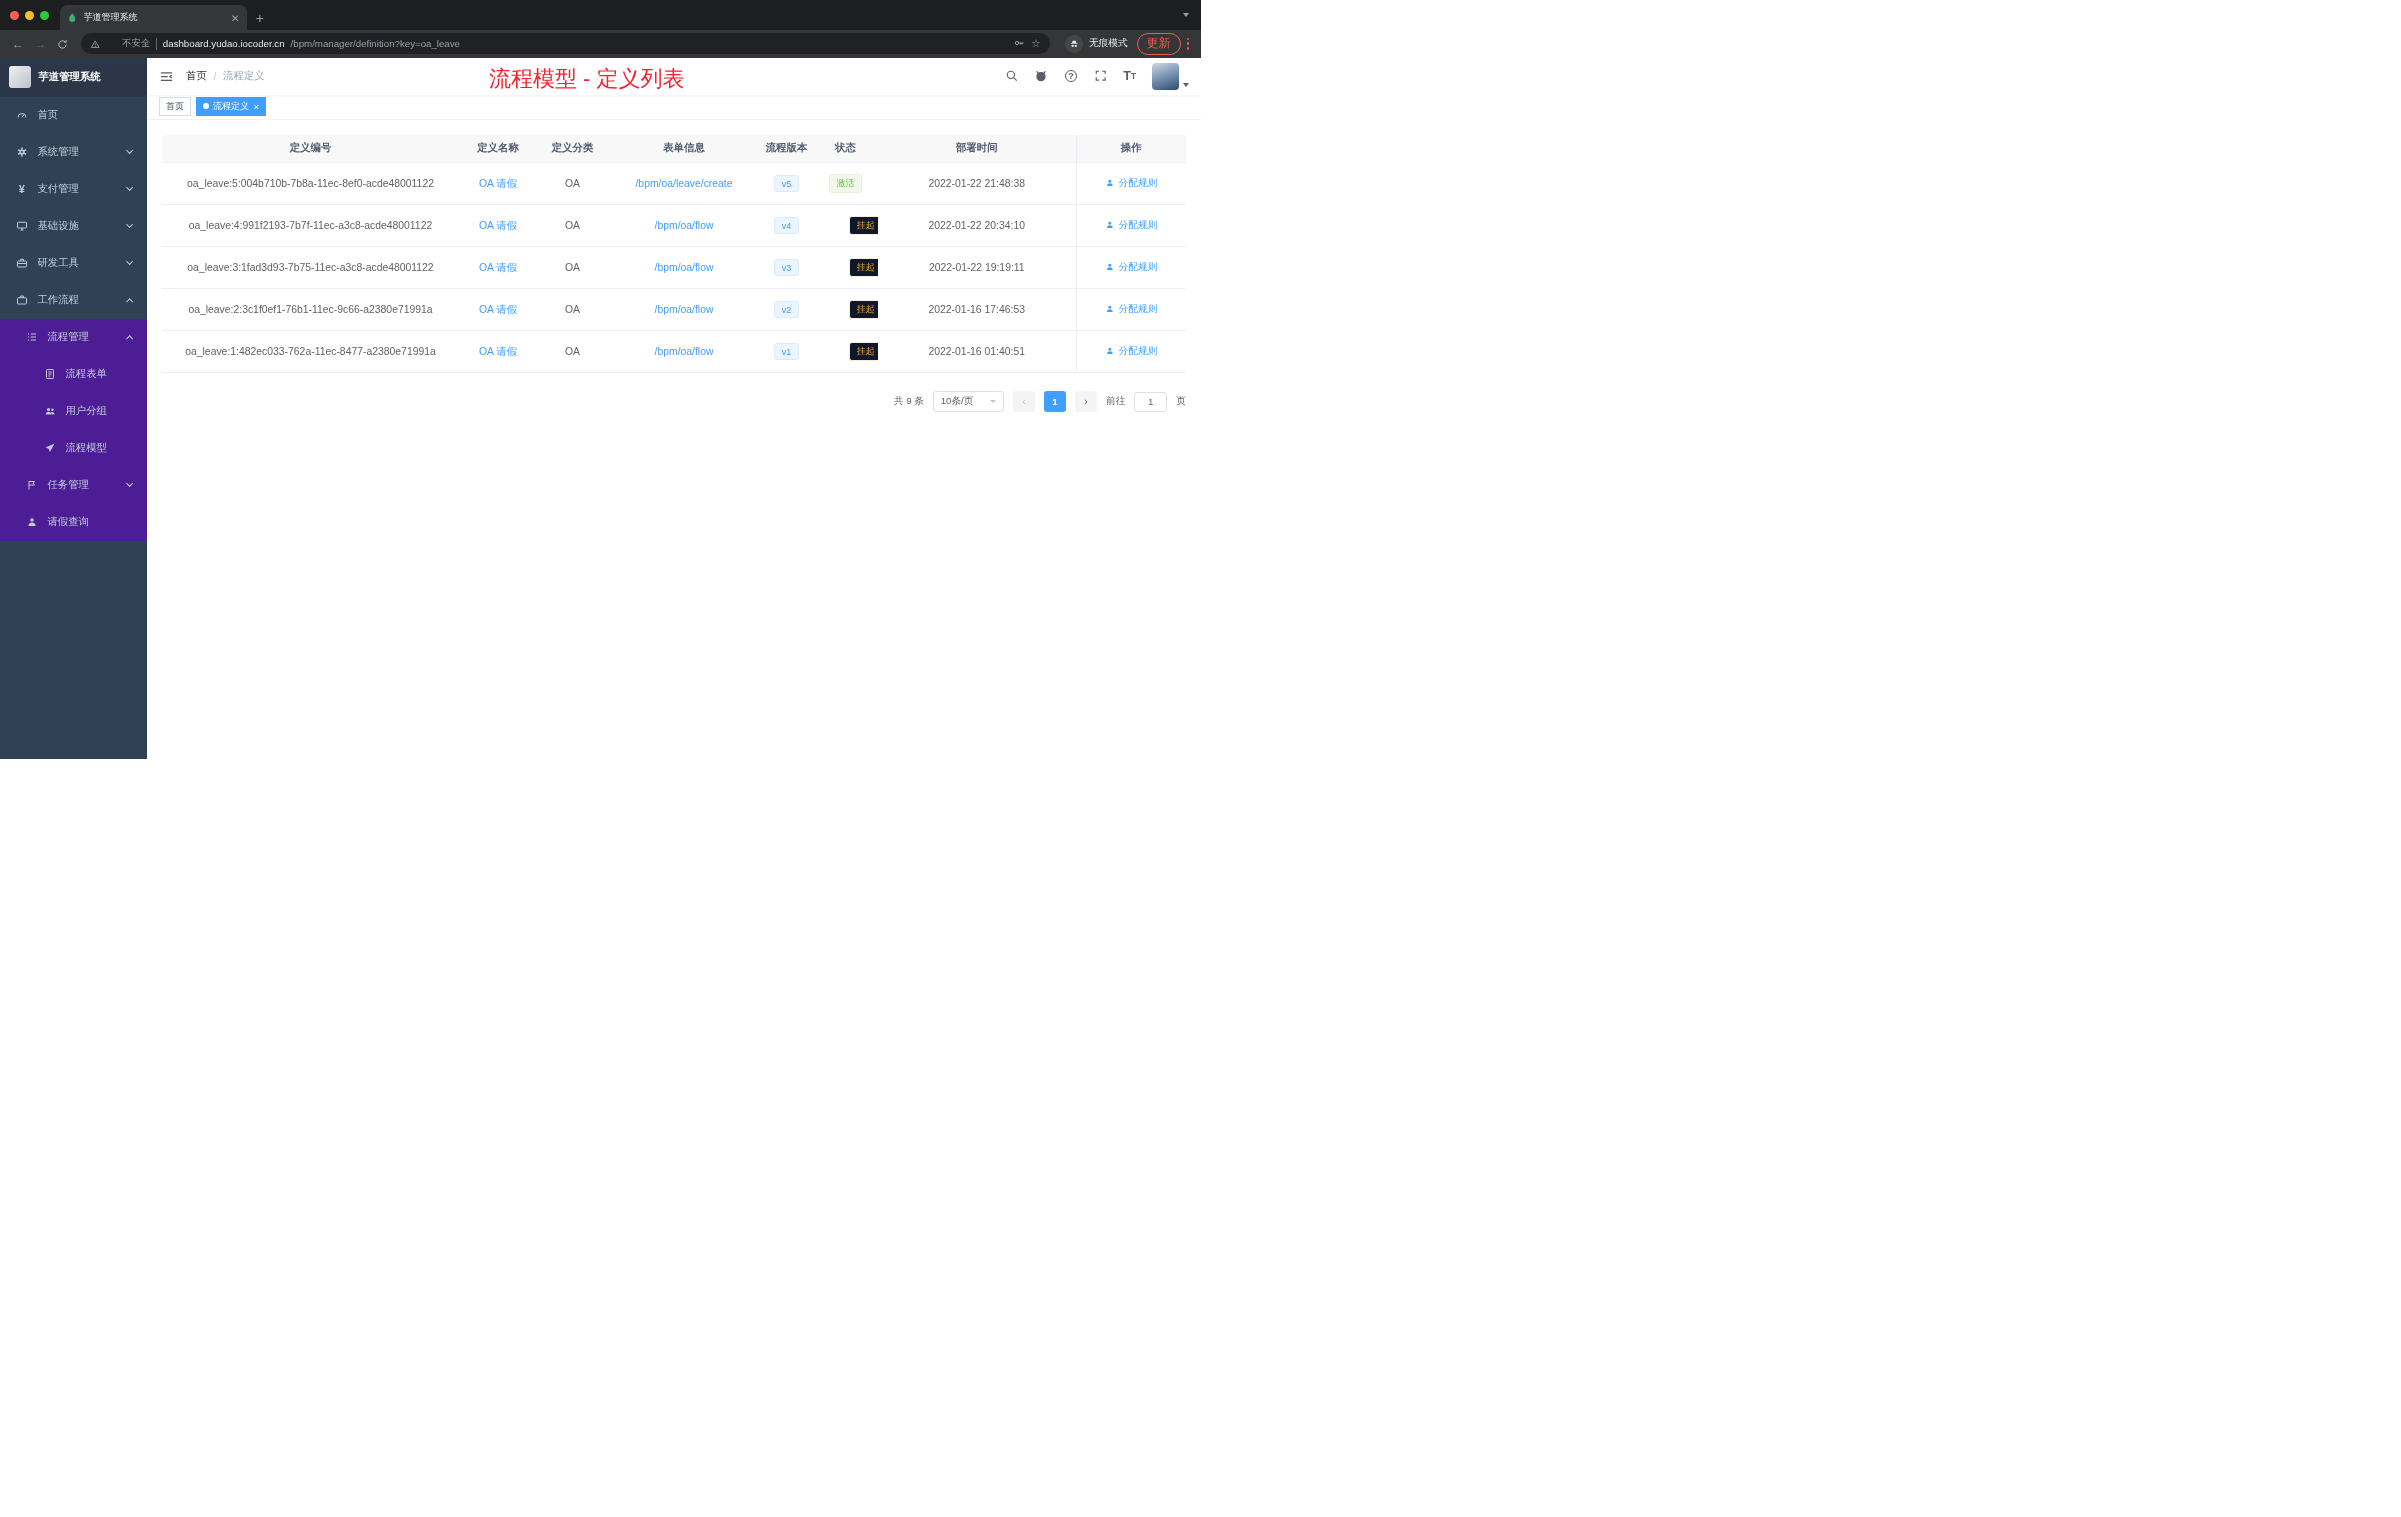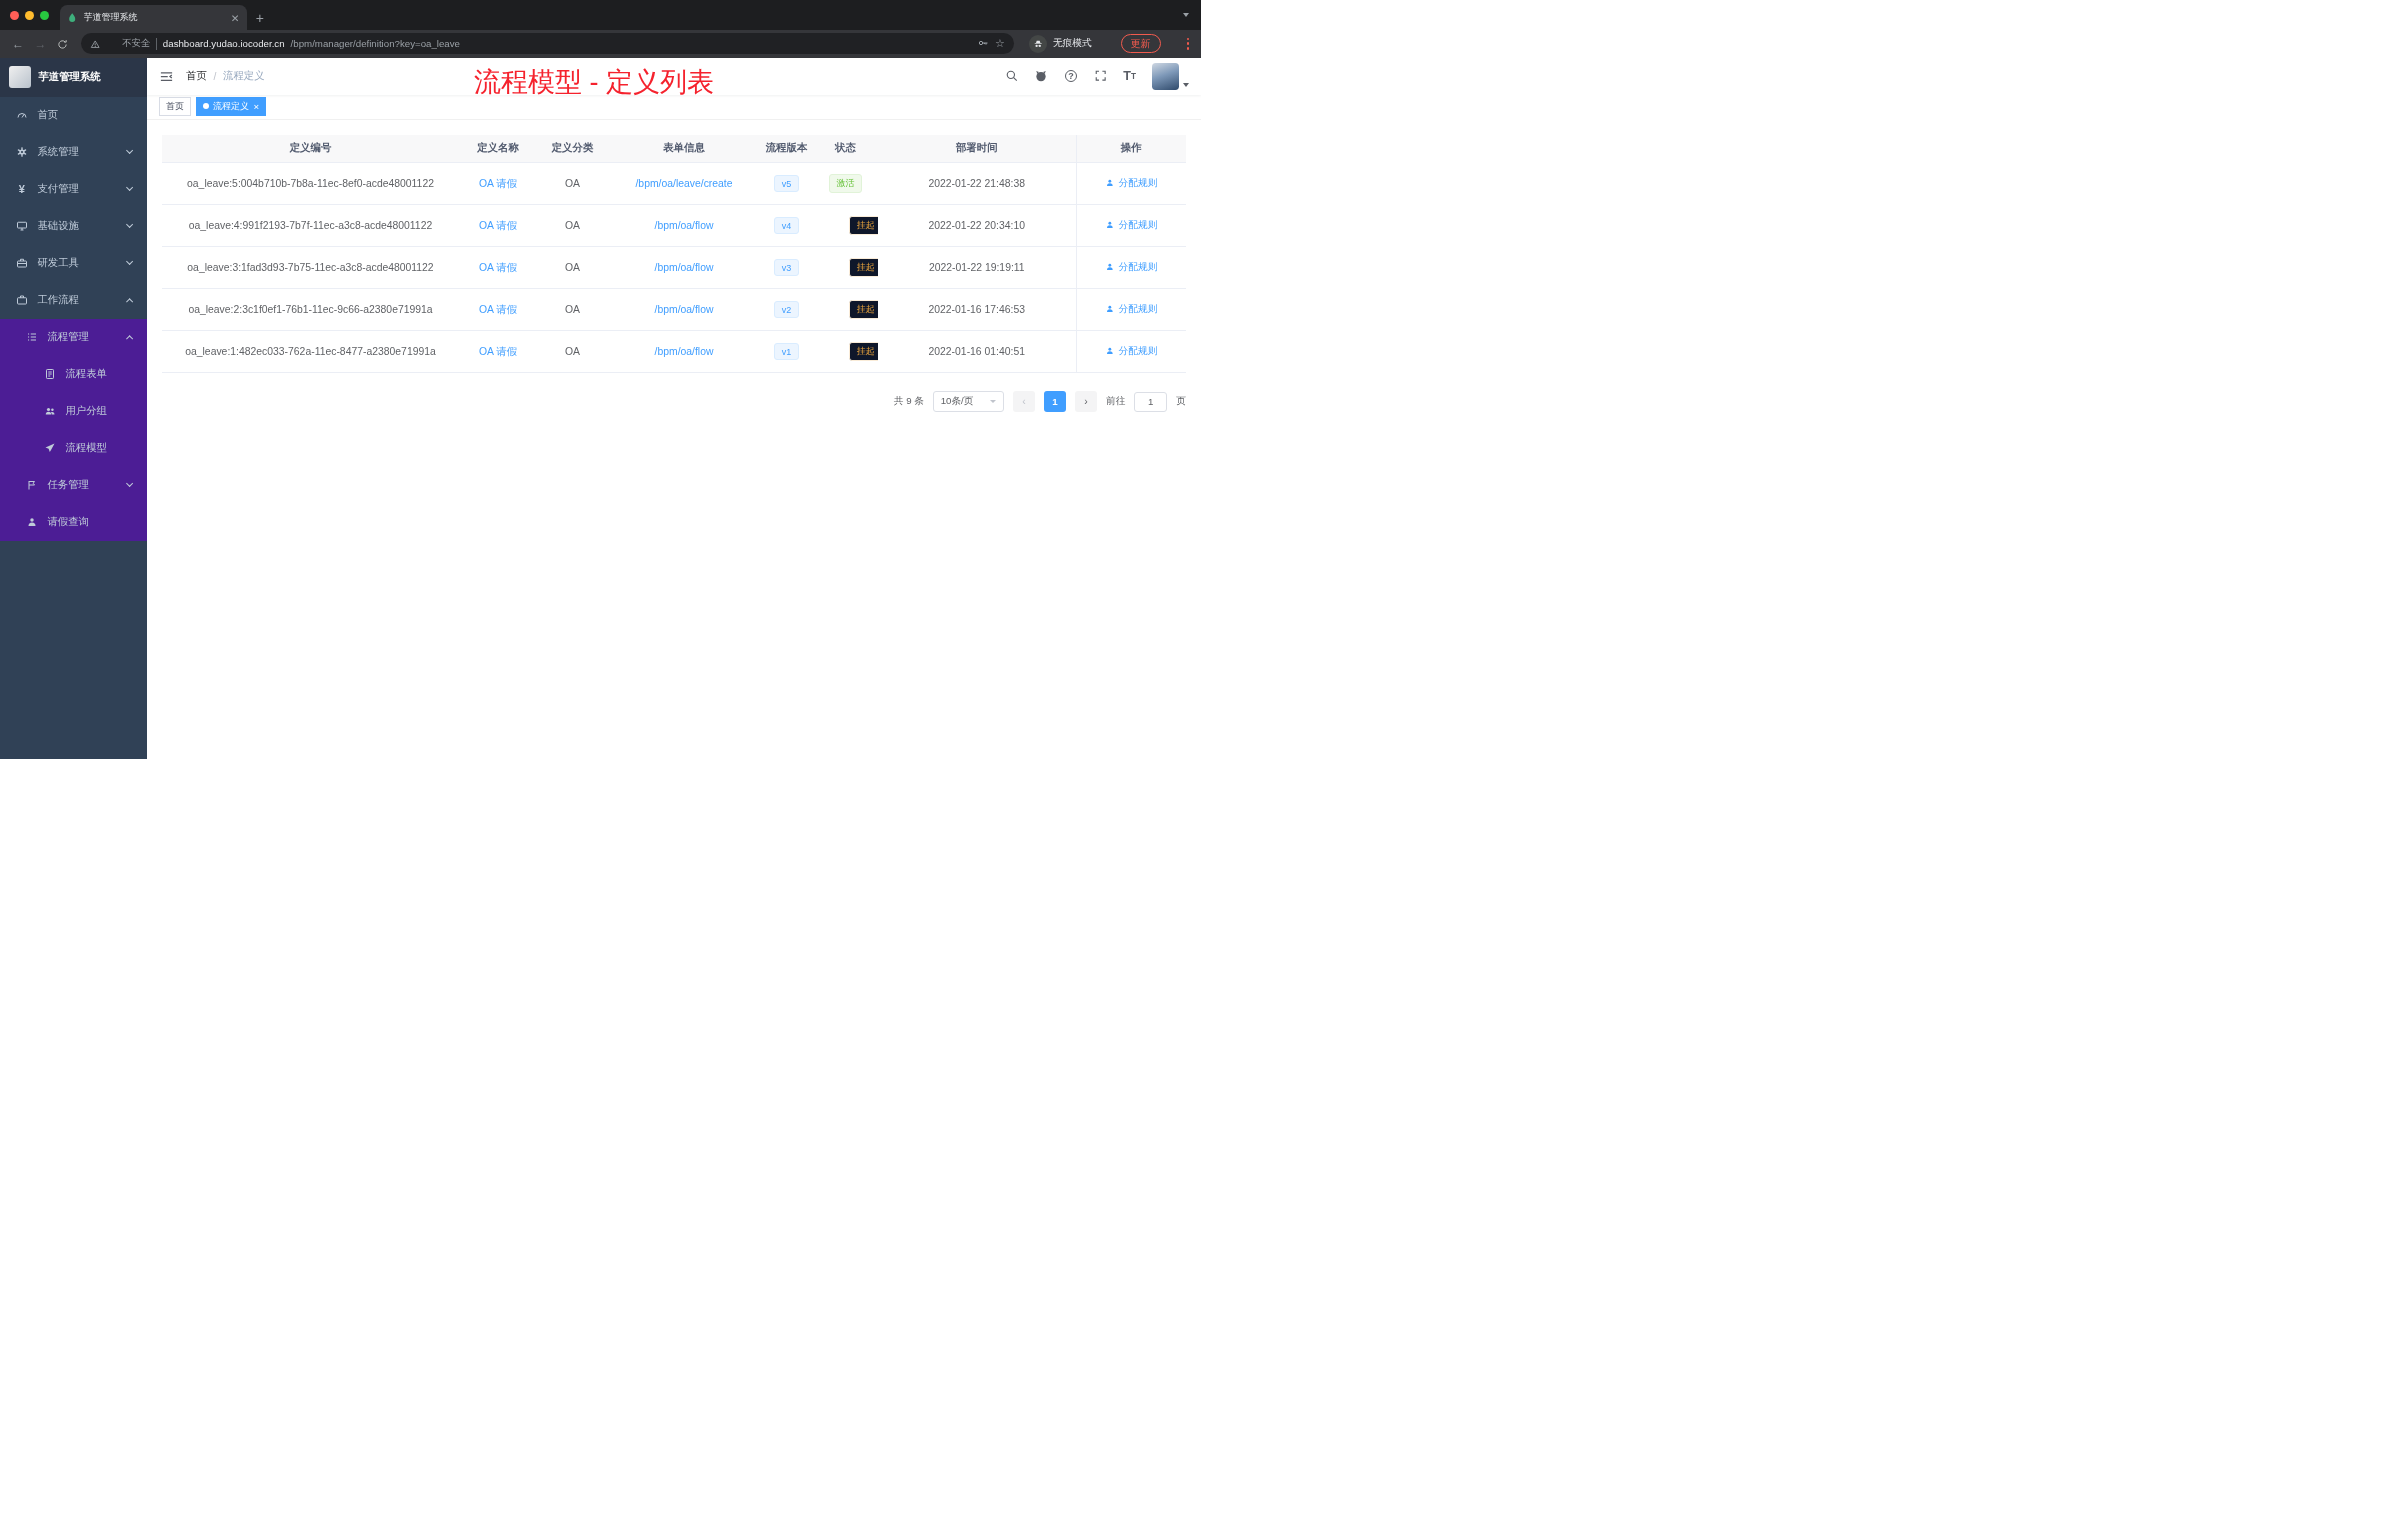--- a/index.html
+++ b/index.html
@@ -26,21 +26,21 @@
              padding: 0 9px; gap: 6px; margin: 0 6px; }
   .sec-label { color: #9aa0a6; font-size: 9.3px; display: flex; align-items: center; gap: 22px; }
   .om-div { width: 0.7px; height: 12px; background: #5f6368; }
   .url-host { color: #e8eaed; font-size: 9.7px; }
   .url-path { color: #9aa0a6; font-size: 9.7px; }
   .om-spacer { flex: 1; }
   .om-icon { color: #9aa0a6; font-size: 11px; cursor: pointer; }
   .incog { display: flex; align-items: center; gap: 6px; color: #e8eaed; font-size: 9.7px; margin: 0 7.4px; }
   .incog-badge { width: 18px; height: 18px; border-radius: 50%; background: #444746; display: flex; align-items: center; justify-content: center; }
   .update-pill { border: 1.1px solid #f25b4e; color: #f25b4e; border-radius: 742px; padding: 1.5px 9px;
-                 font-size: 10px; margin: 0 20px; cursor: pointer; white-space: nowrap; }
+                 font-size: 12px; margin: 0 0; cursor: pointer; white-space: nowrap; }
   .kebab { display: flex; flex-direction: column; gap: 2.2px; padding: 0 4.5px; cursor: pointer; }
   .kebab i { width: 2.6px; height: 2.6px; border-radius: 50%; background: #f25b4e; }
   
   .app { display: flex; height: 701px; }
   .sidebar { width: 147px; background: #304156; flex-shrink: 0; display: flex; flex-direction: column; }
   .logo-row { height: 39px; display: flex; align-items: center; gap: 7.4px; padding: 0 9px; background: #2b3648; }
   .logo-img { width: 22px; height: 22px; border-radius: 3px; background: linear-gradient(135deg, #f0f0f0, #b9c2cc); flex-shrink: 0; }
   .logo-title { color: #fff; font-size: 10.4px; font-weight: 700; white-space: nowrap; }
   .menu { flex: 1; }
   .menu-item { height: 37px; display: flex; align-items: center; gap: 9px; color: #bfcbd9; font-size: 10.4px;
@@ -56,21 +56,21 @@
   .lvl3 { padding-left: 43px; }
   .main { flex: 1; display: flex; flex-direction: column; position: relative; background: #fff; min-width: 0; }
   
   .navbar { height: 37px; display: flex; align-items: center; padding: 0 12px; background: #fff;
             box-shadow: 0 0.7px 3px rgba(0,21,41,.08); position: relative; z-index: 2; }
   .hamburger { color: #5a5e66; cursor: pointer; display: flex; align-items: center; }
   .breadcrumb { margin-left: 12px; font-size: 10.4px; display: flex; gap: 6.7px; align-items: center; }
   .bc-home { color: #303133; cursor: pointer; }
   .bc-sep { color: #c0c4cc; }
   .bc-cur { color: #97a8be; }
-  .annotation { position: absolute; left: 327px; top: 6px; font-size: 27px; color: #f5222d; font-weight: 500;
+  .annotation { position: absolute; left: 342px; top: 6px; font-size: 22px; color: #f5222d; font-weight: 500;
                 z-index: 5; white-space: nowrap; pointer-events: none; }
   .nav-right { margin-left: auto; display: flex; align-items: center; gap: 16.3px; color: #5a5e66; }
   .nav-ico { cursor: pointer; display: flex; align-items: center; }
   .q-circle { width: 12.6px; height: 12.6px; border: 1.1px solid #5a5e66; border-radius: 50%; display: flex;
               align-items: center; justify-content: center; font-size: 9px; font-weight: 700; }
   .tt { font-weight: 700; font-size: 12.6px; }
   .tt small { font-size: 8.2px; }
   .avatar-wrap { display: flex; align-items: flex-end; gap: 3.7px; cursor: pointer; }
   .avatar { width: 27px; height: 27px; border-radius: 3.7px; background: linear-gradient(160deg, #cfd8e3 0%, #7d98b8 45%, #2f4a6b 100%); }
   .avatar-caret { width: 0; height: 0; border-left: 3.7px solid transparent; border-right: 3.7px solid transparent;

